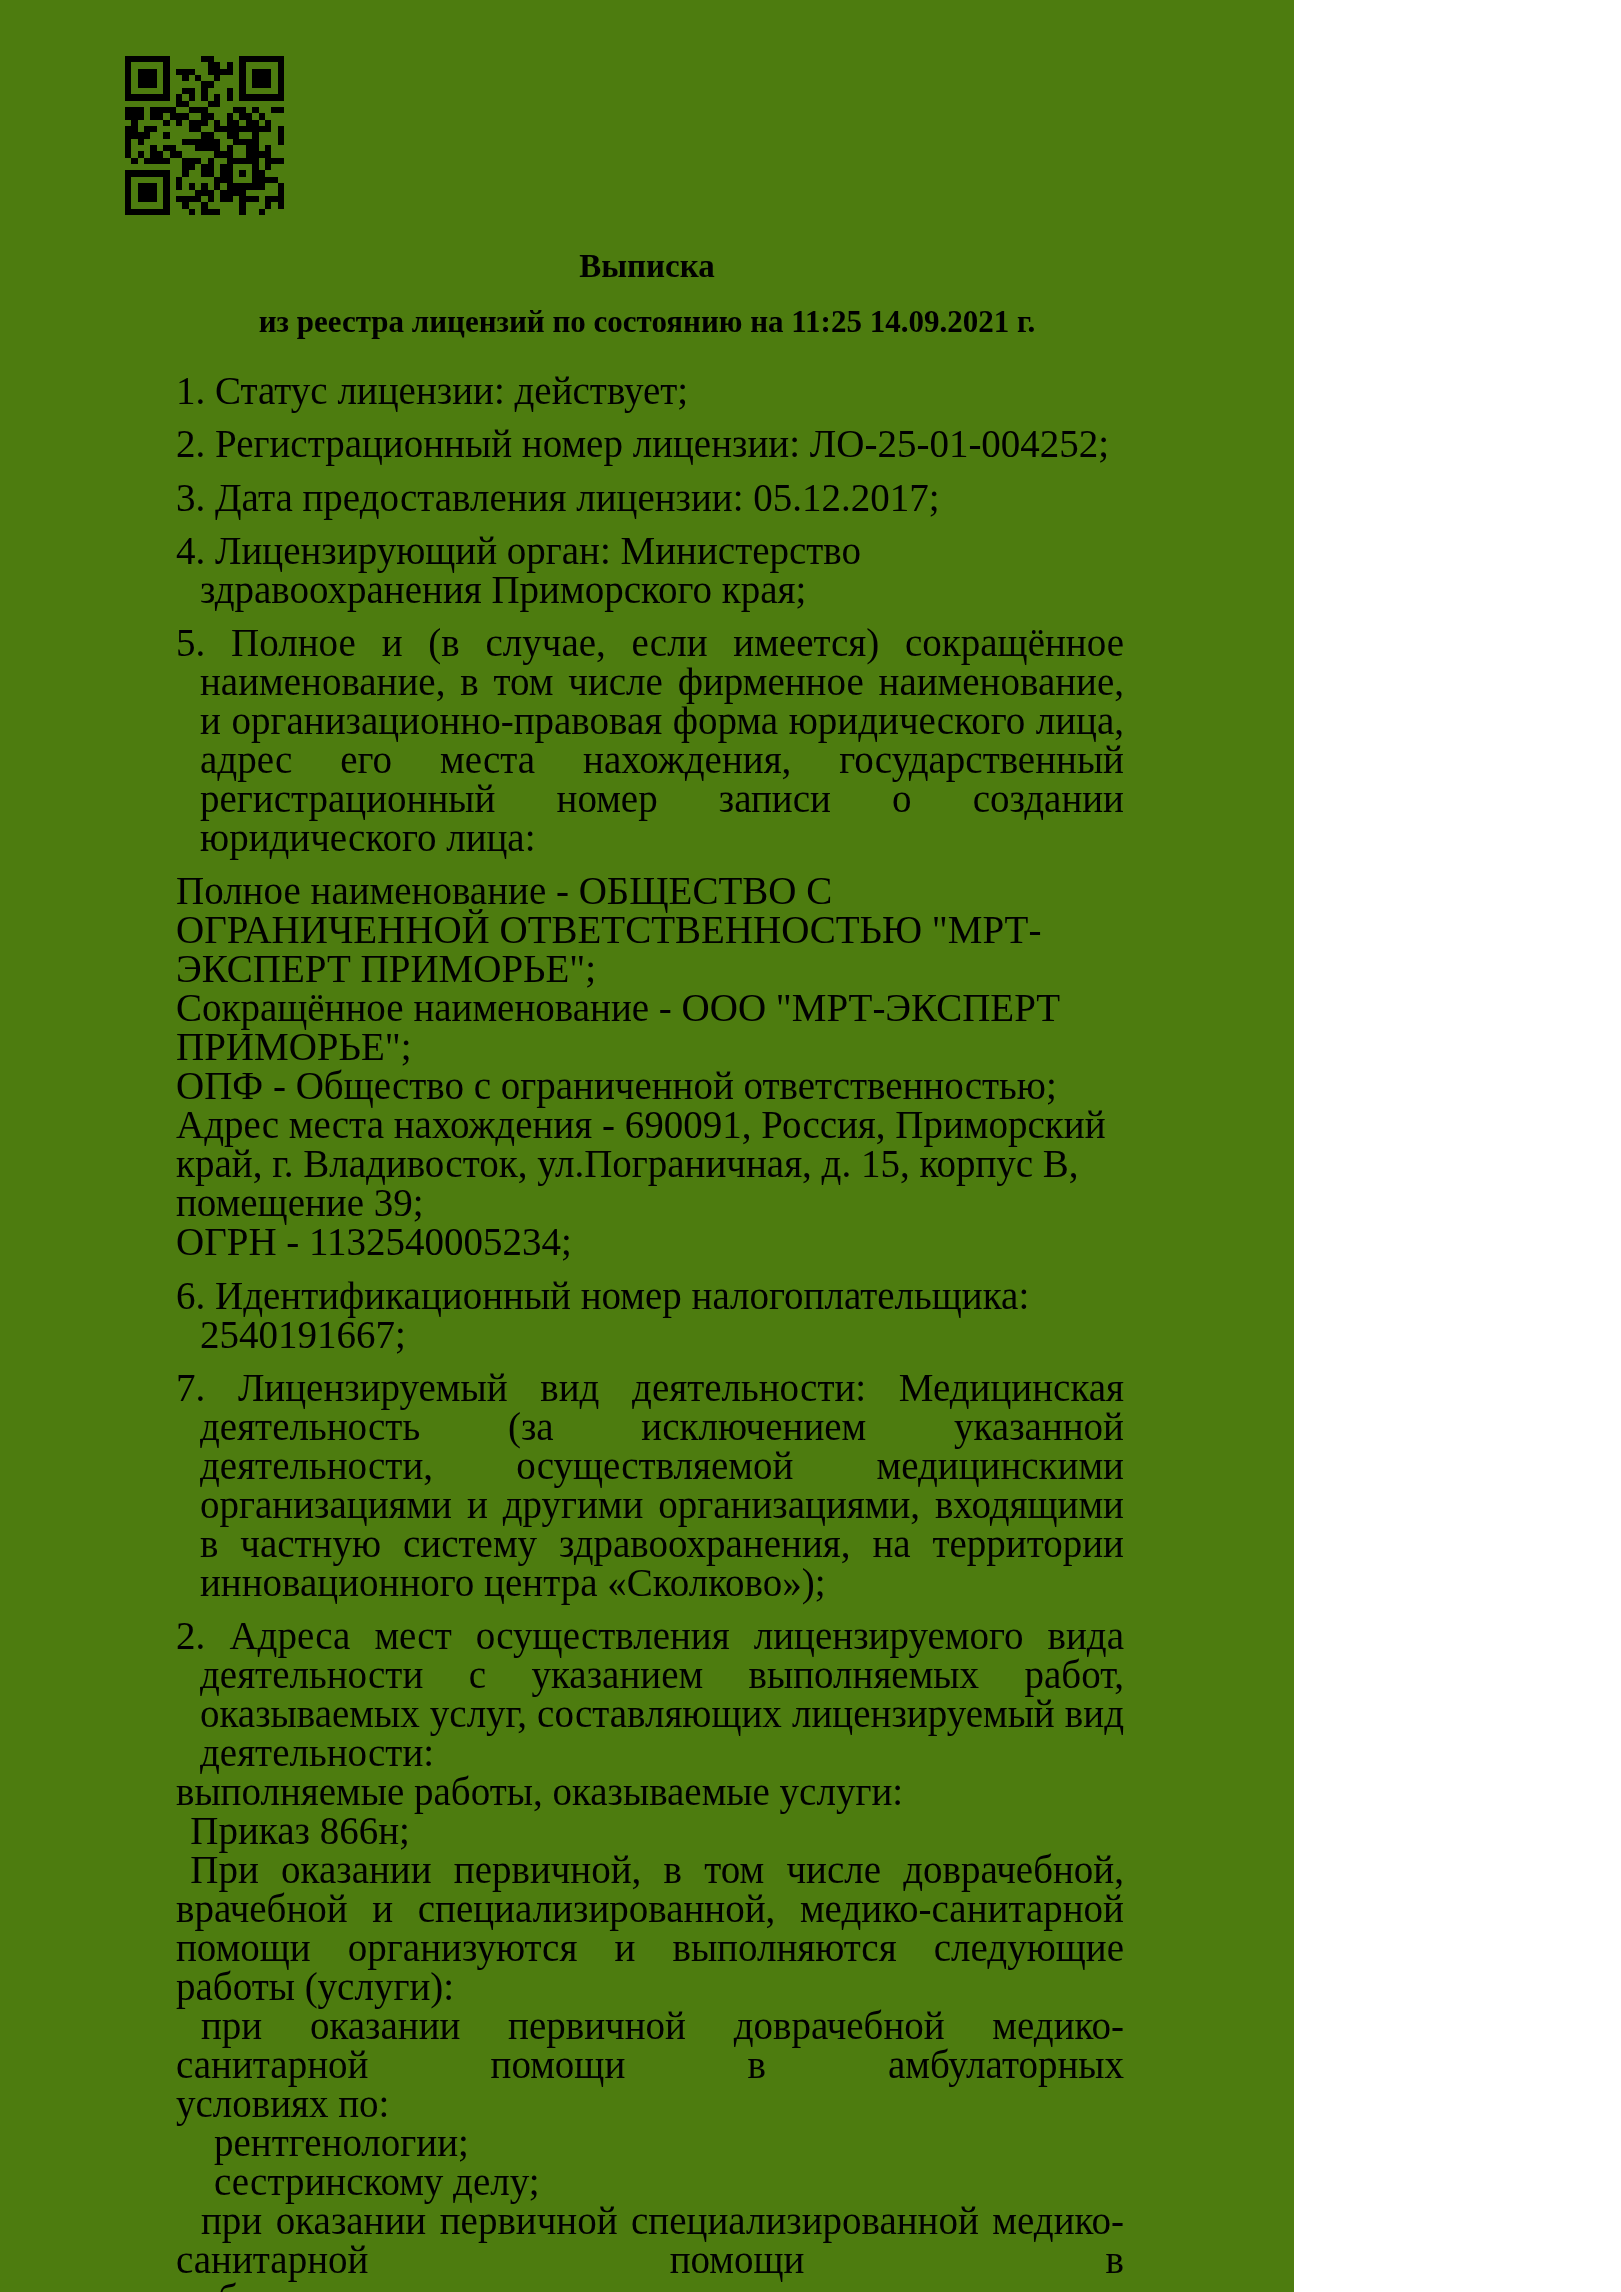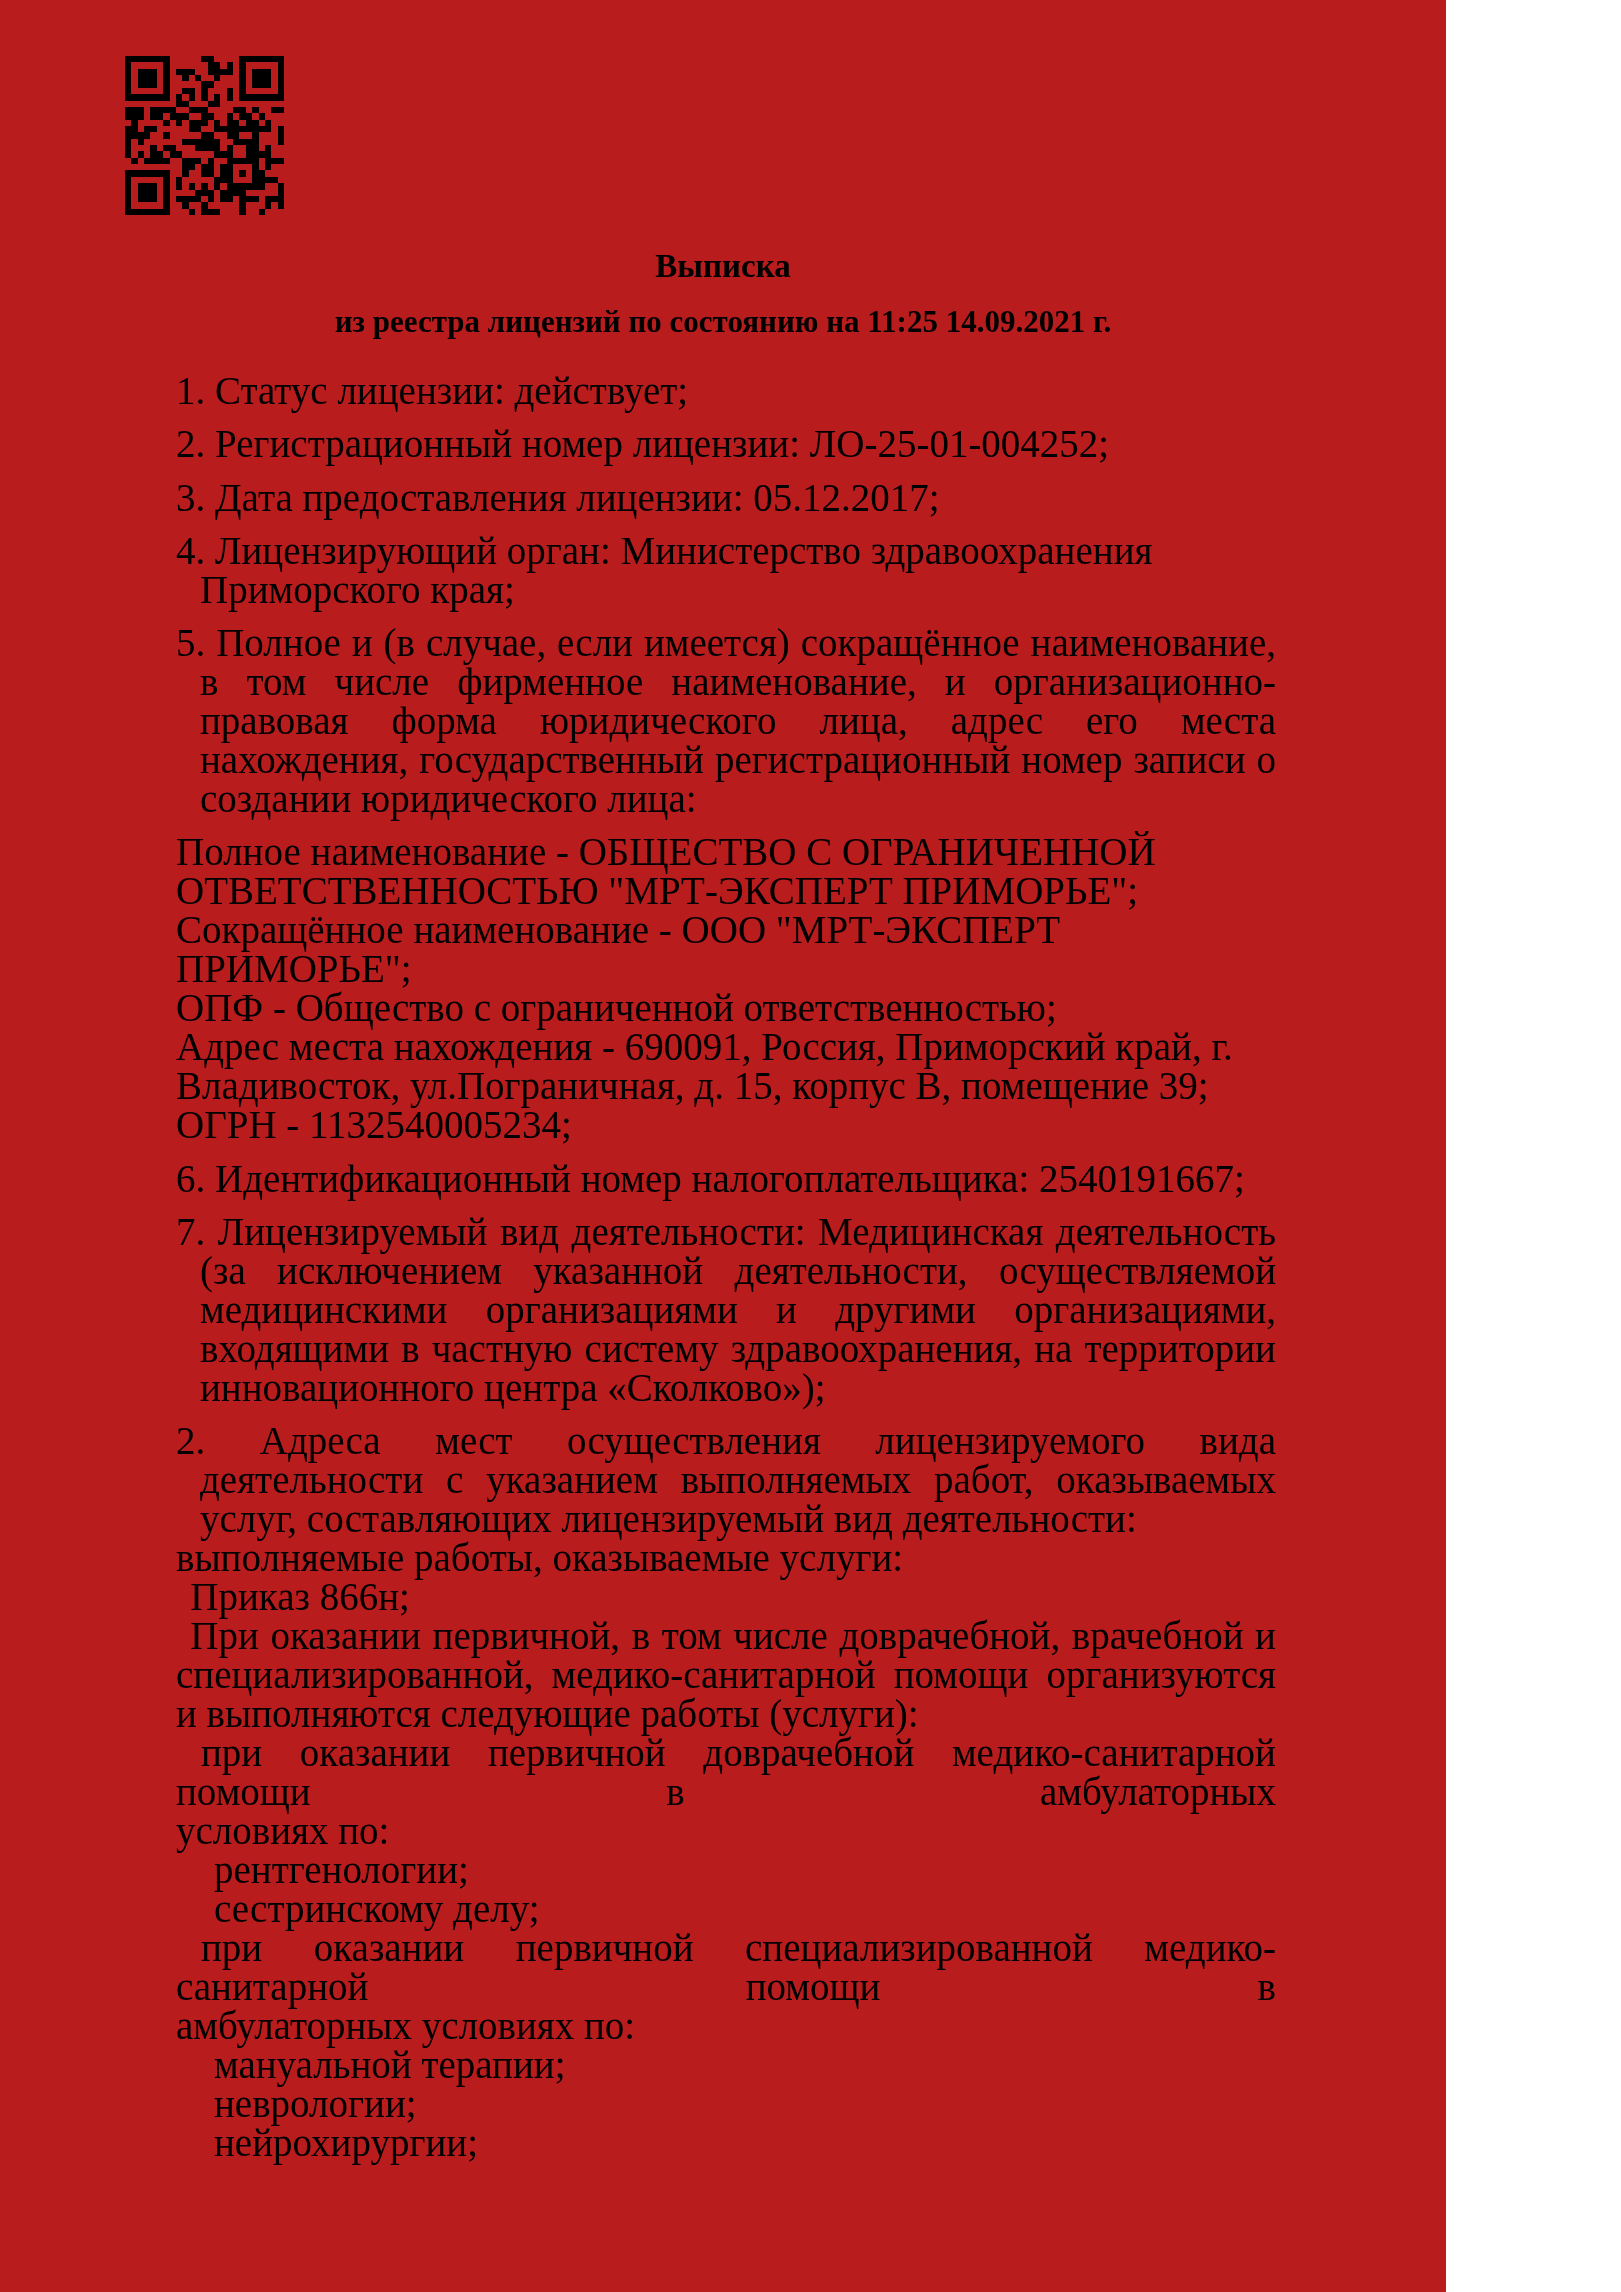--- a/index.html
+++ b/index.html
@@ -6,23 +6,23 @@
   html, body { margin: 0; padding: 0; }
   body {
     width: 1622px;
     height: 2293px;
     background: #ffffff;
     color: #000000;
     font-family: "Liberation Serif", "DejaVu Serif", serif;
   }
   .page {
     position: relative;
-    width: 1446px;
+    width: 1294px;
     height: 2293px;
-    background: #b91c1c;
+    background: #4d7c0f;
     overflow: hidden;
   }
   .qr {
     position: absolute;
     left: 125px;
     top: 56px;
     width: 159px;
     height: 159px;
   }
   .qr svg { width: 100%; height: 100%; display: block; shape-rendering: crispEdges; }

